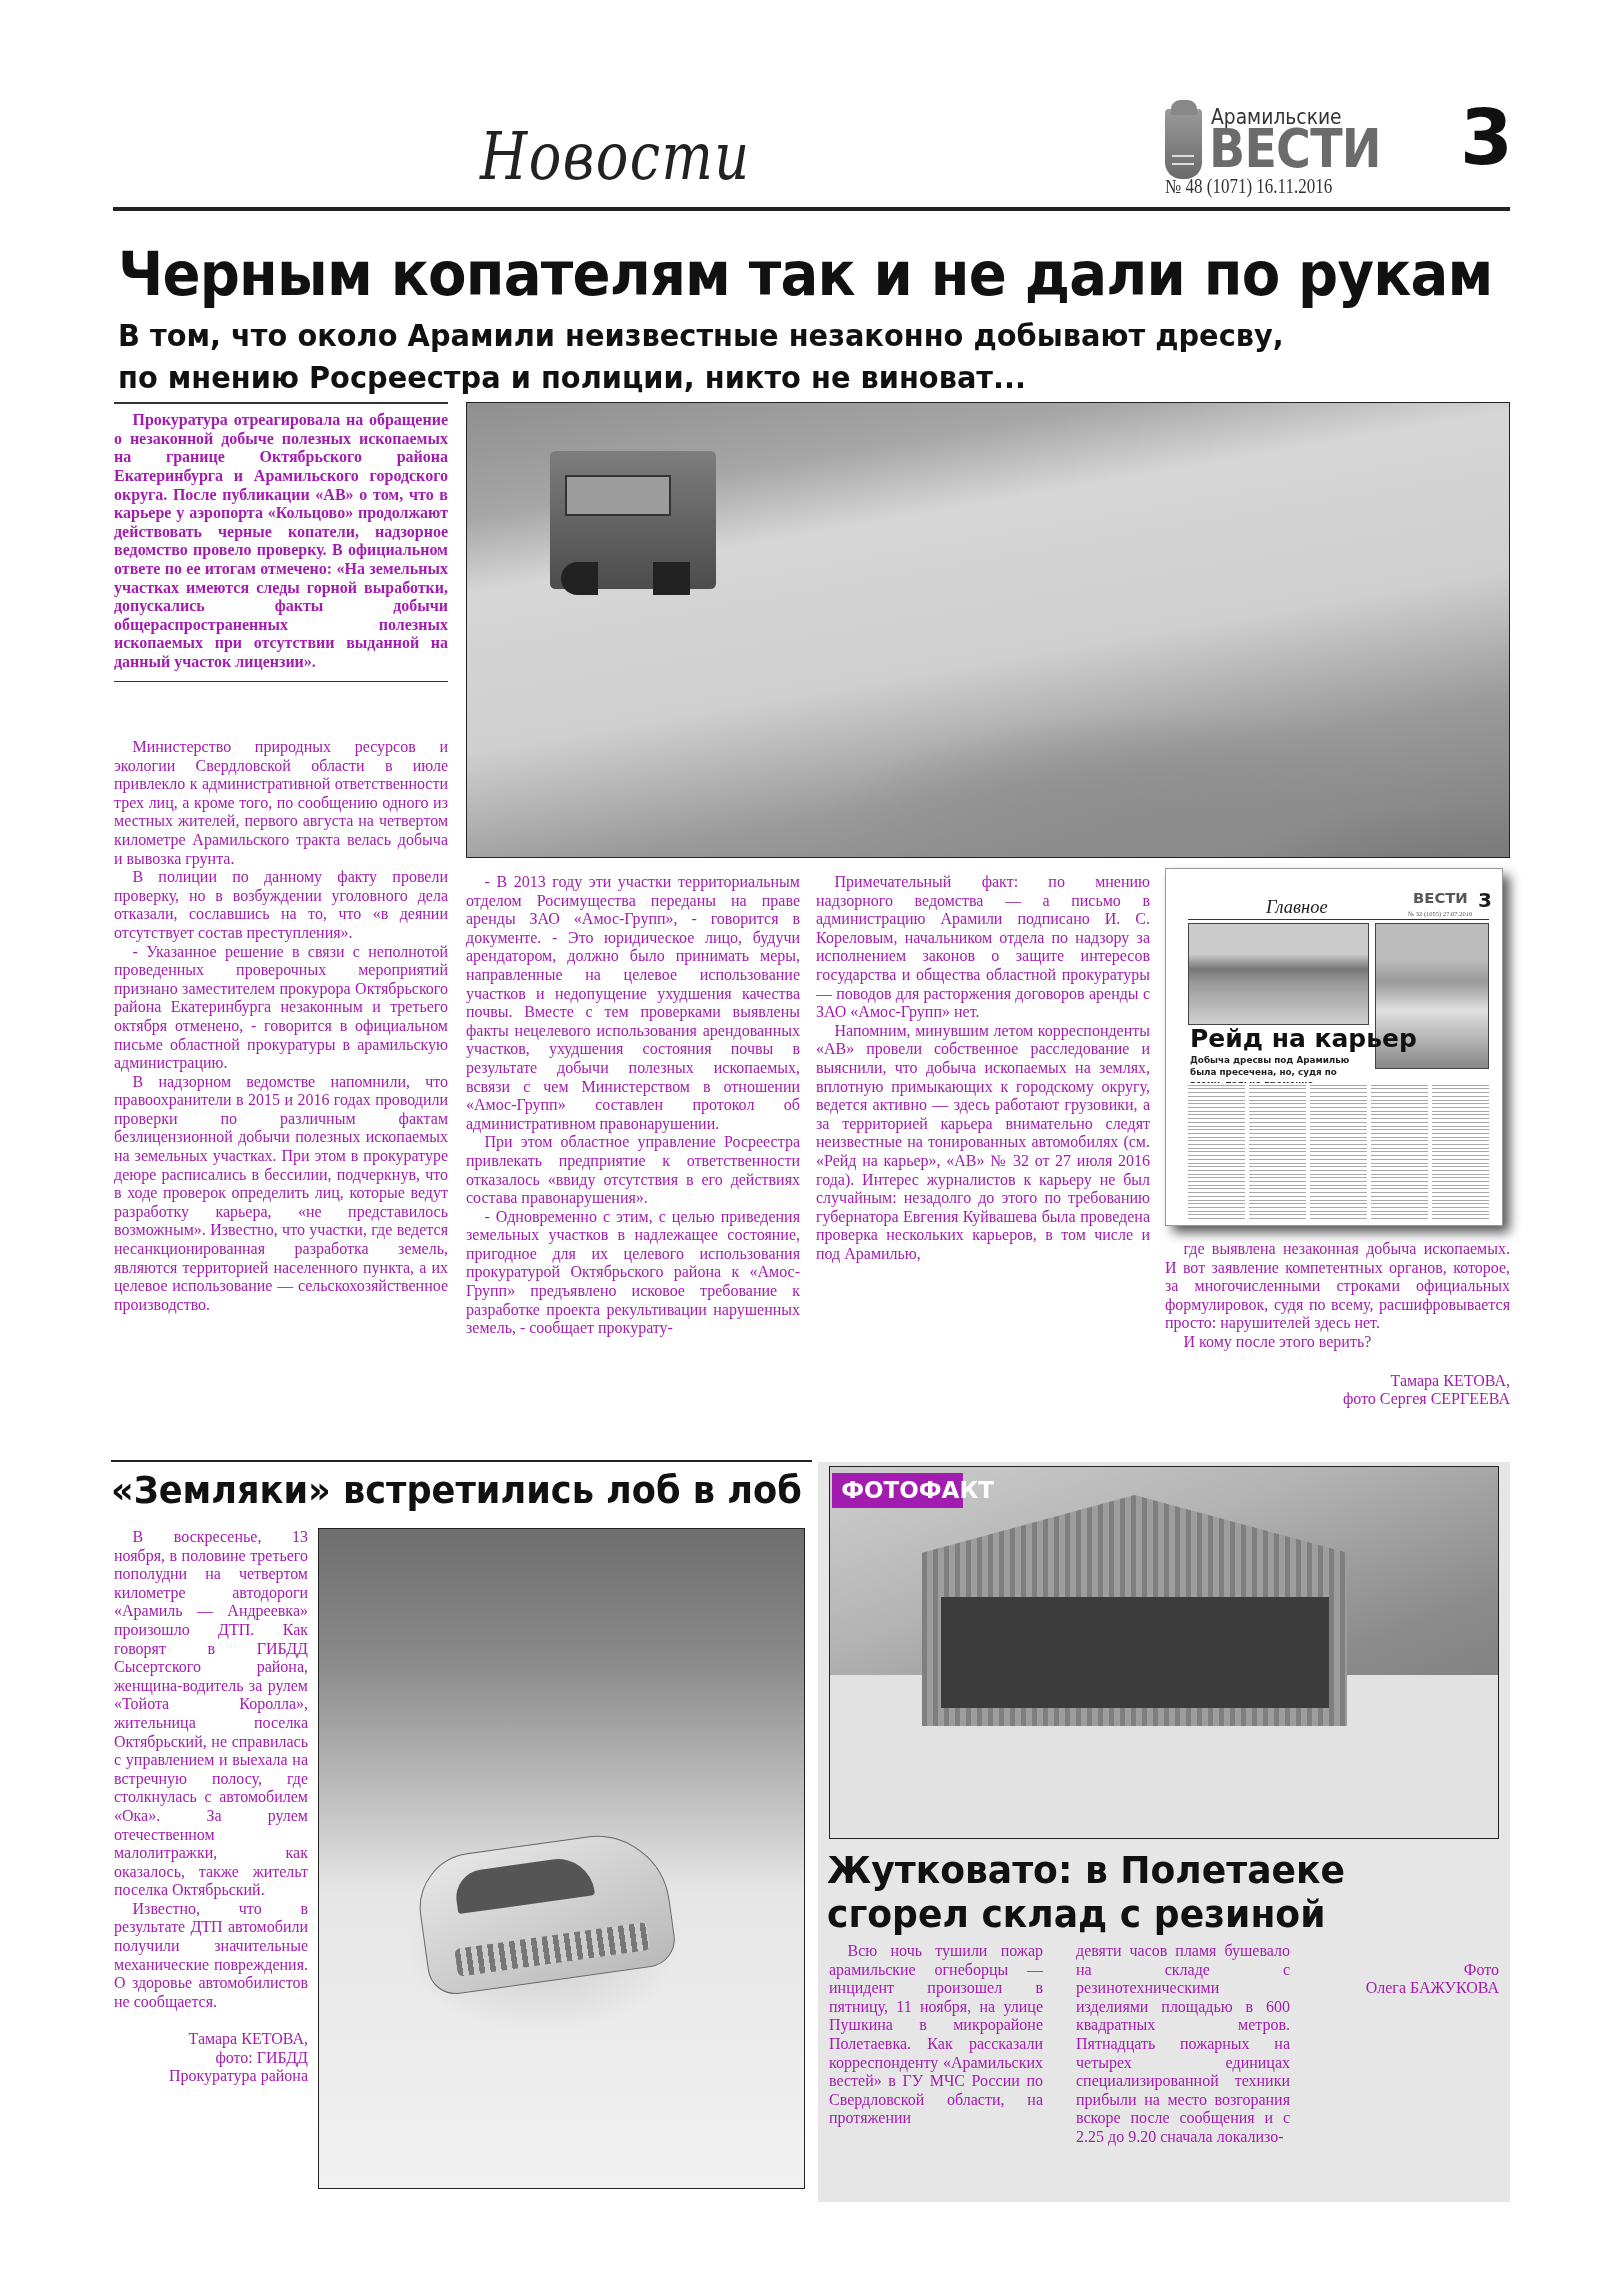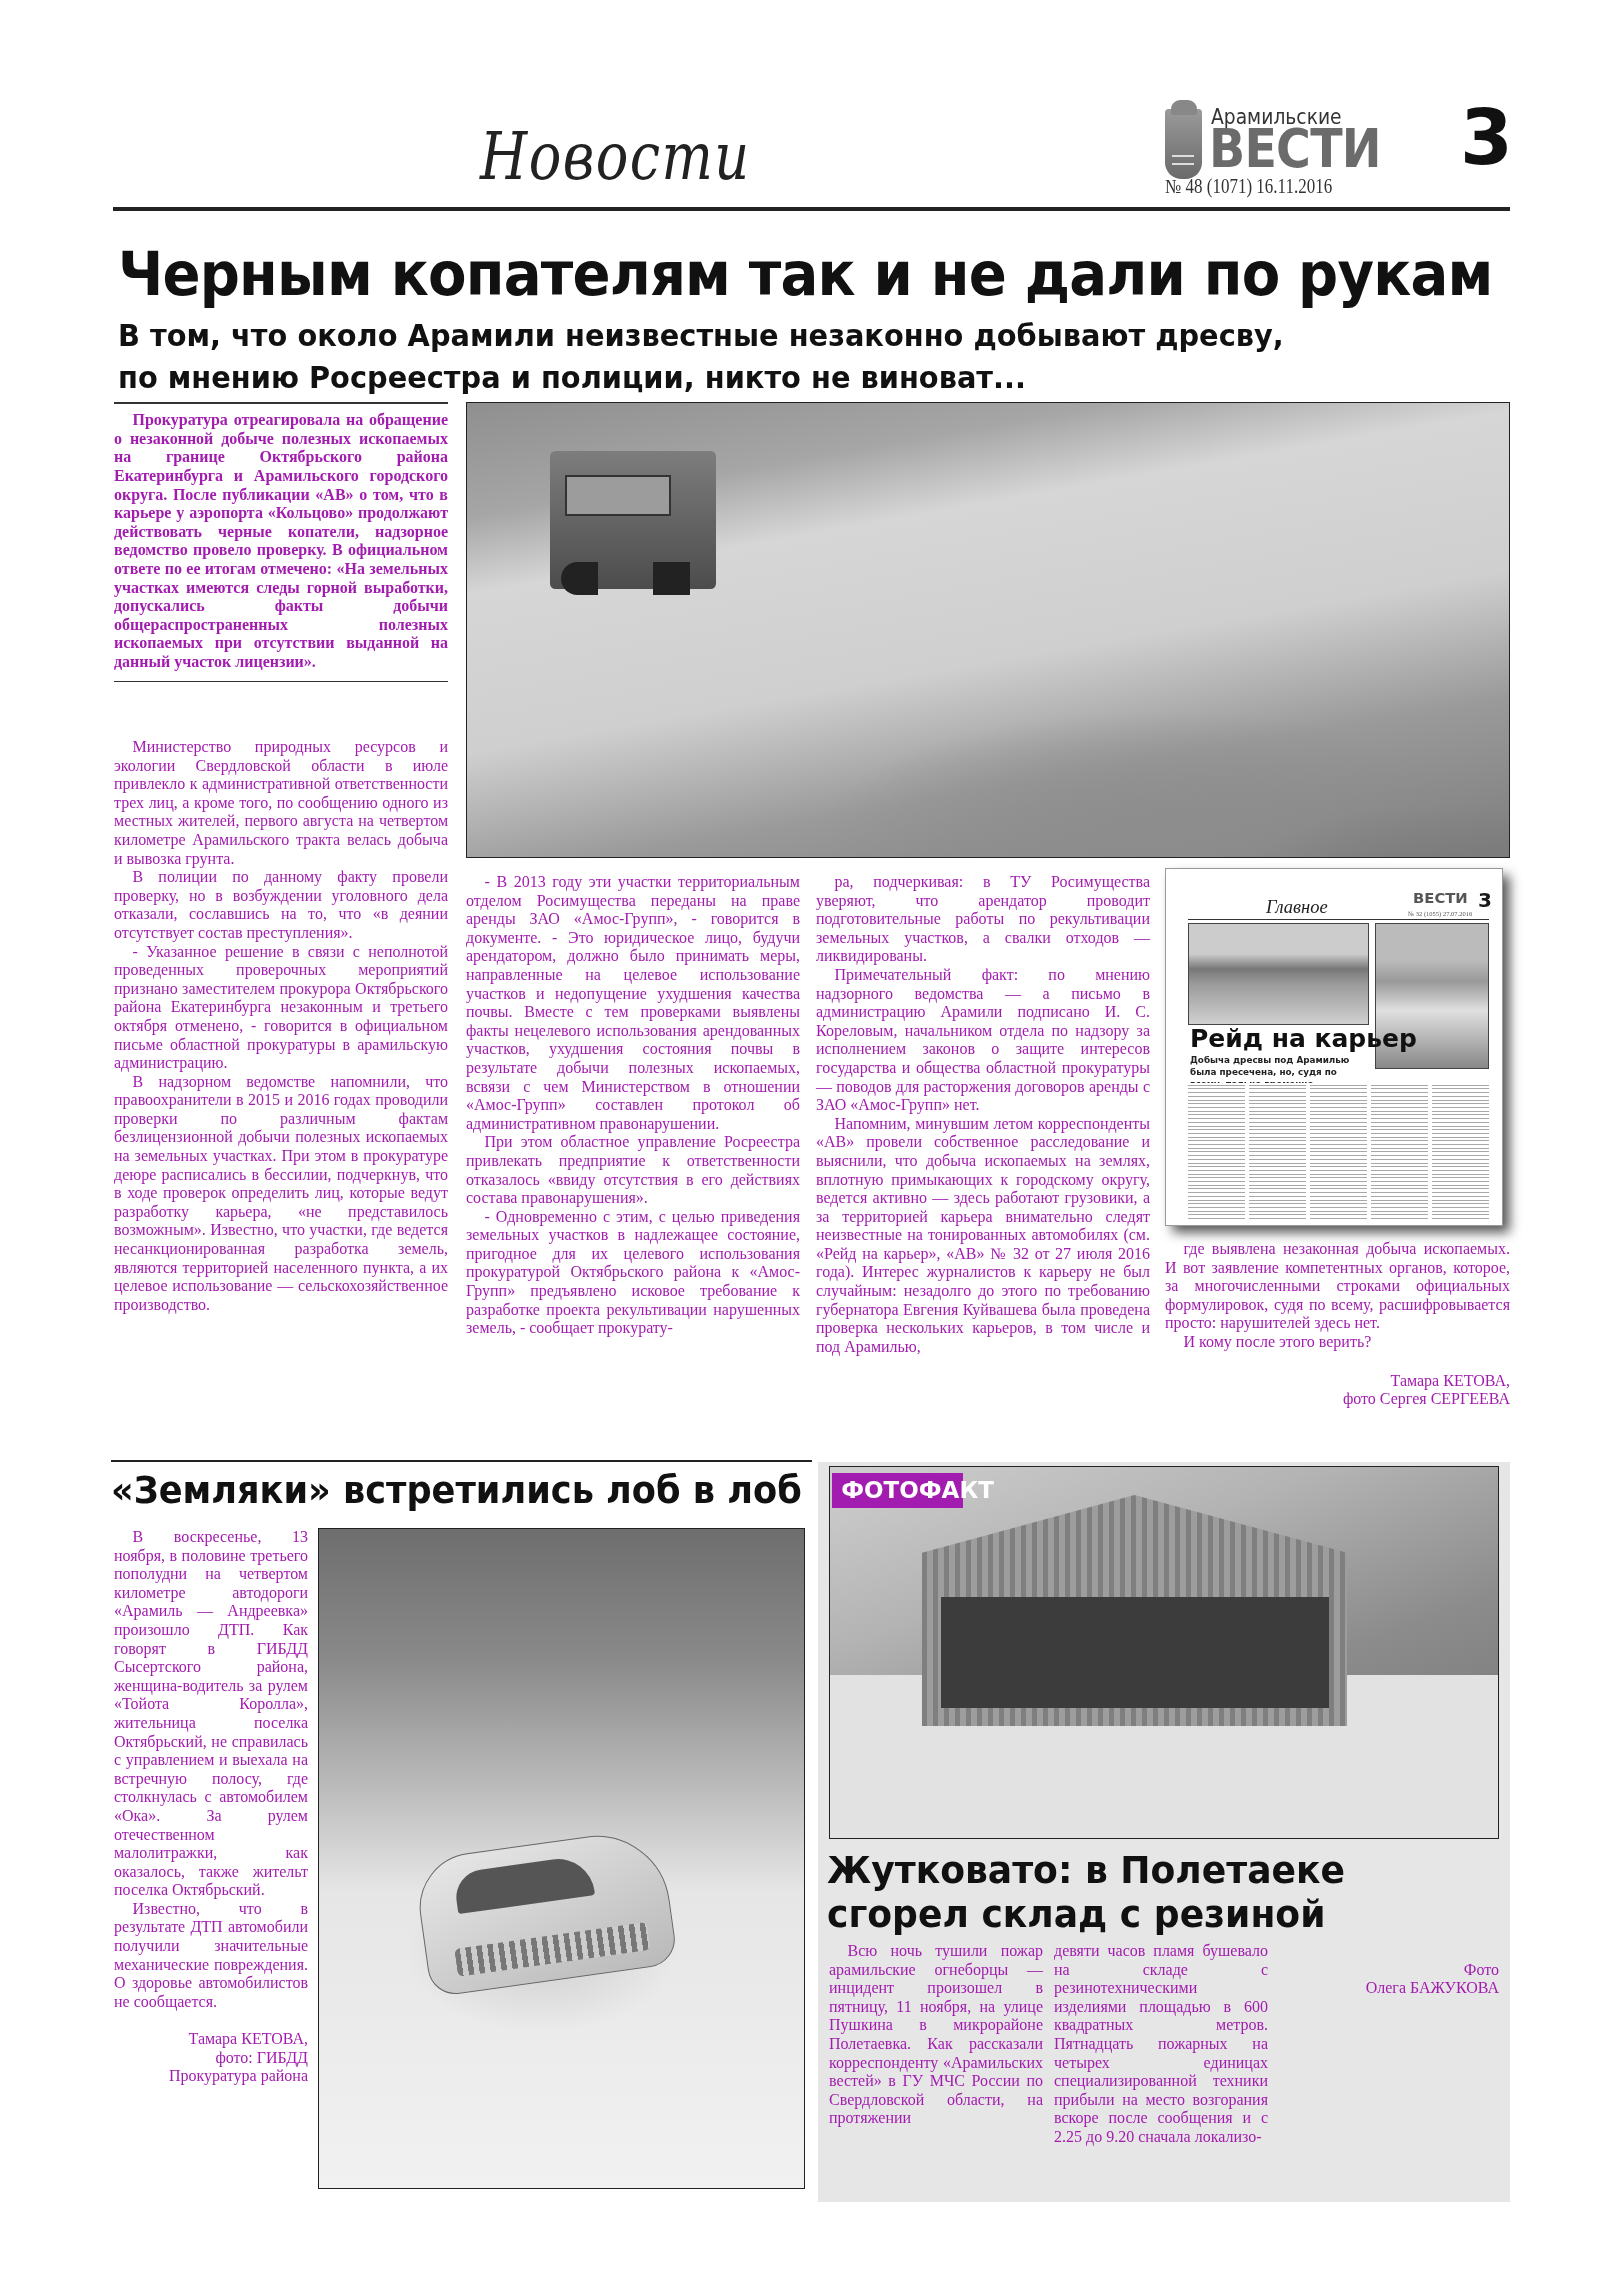--- a/index.html
+++ b/index.html
@@ -79,21 +79,21 @@
   .fact-bg { left: 818px; top: 1462px; width: 692px; height: 740px; background: #e6e6e6; }
   .photo-fire { left: 829px; top: 1466px; width: 670px; height: 373px;
     background:
       linear-gradient(180deg, transparent 0 56%, #e2e2e2 56% 100%),
       linear-gradient(160deg, #cfcfcf 0%, #b3b3b3 30%, #8c8c8c 60%, #707070 100%); }
   .shed { position: absolute; left: 92px; top: 28px; width: 425px; height: 231px; background: repeating-linear-gradient(90deg, #7f7f7f 0 5.5px, #9d9d9d 5.5px 11px); clip-path: polygon(0 25%, 50% 0, 100% 25%, 100% 100%, 0 100%); }
   .shed::after { content: ""; position: absolute; left: 18.5px; top: 102px; width: 388px; height: 111px; background: #3c3c3c; }
   .fact-tag { left: 832px; top: 1473px; width: 131px; height: 35px; background: #a21caf; color: #fff; font-family: "DejaVu Sans", sans-serif; font-weight: bold; font-size: 23px; line-height: 35px; padding-left: 9.2px; }
   .h-fire { left: 827px; top: 1848px; width: 674px; font-family: "DejaVu Sans", sans-serif; font-weight: bold; font-size: 38px; line-height: 44px; color: #111; transform: scaleX(0.95); transform-origin: left top; }
   .col-f1 { left: 829px; top: 1942px; width: 214px; }
-  .col-f2 { left: 1054px; top: 1942px; width: 214px; }
+  .col-f2 { left: 1076px; top: 1942px; width: 214px; }
   .col-f3 { left: 1279px; top: 1942px; width: 220px; }
 </style>
 </head>
 <body>
 
 <div class="abs section-title">Новости</div>
 <div class="abs logo">
   <div class="crest"></div>
   <div class="logo-top">Арамильские</div>
   <div class="logo-main">ВЕСТИ</div>
@@ -125,21 +125,20 @@
   <p>В надзорном ведомстве напомнили, что правоохранители в 2015 и 2016 годах проводили проверки по различным фактам безлицензионной добычи полезных ископаемых на земельных участках. При этом в прокуратуре деюре расписались в бессилии, подчеркнув, что в ходе проверок определить лиц, которые ведут разработку карьера, «не представилось возможным». Известно, что участки, где ведется несанкционированная разработка земель, являются территорией населенного пункта, а их целевое использование — сельскохозяйственное производство.</p>
 </div>
 
 <div class="abs col2 txt">
   <p>- В 2013 году эти участки территориальным отделом Росимущества переданы на праве аренды ЗАО «Амос-Групп», - говорится в документе. - Это юридическое лицо, будучи арендатором, должно было принимать меры, направленные на целевое использование участков и недопущение ухудшения качества почвы. Вместе с тем проверками выявлены факты нецелевого использования арендованных участков, ухудшения состояния почвы в результате добычи полезных ископаемых, всвязи с чем Министерством в отношении «Амос-Групп» составлен протокол об административном правонарушении.</p>
   <p>При этом областное управление Росреестра привлекать предприятие к ответственности отказалось «ввиду отсутствия в его действиях состава правонарушения».</p>
   <p>- Одновременно с этим, с целью приведения земельных участков в надлежащее состояние, пригодное для их целевого использования прокуратурой Октябрьского района к «Амос-Групп» предъявлено исковое требование к разработке проекта рекультивации нарушенных земель, - сообщает прокурату-</p>
 </div>
 
 <div class="abs col3 txt">
-  <p>ра, подчеркивая: в ТУ Росимущества уверяют, что арендатор проводит подготовительные работы по рекультивации земельных участков, а свалки отходов — ликвидированы.</p>
   <p>Примечательный факт: по мнению надзорного ведомства — а письмо в администрацию Арамили подписано И. С. Кореловым, начальником отдела по надзору за исполнением законов о защите интересов государства и общества областной прокуратуры — поводов для расторжения договоров аренды с ЗАО «Амос-Групп» нет.</p>
   <p>Напомним, минувшим летом корреспонденты «АВ» провели собственное расследование и выяснили, что добыча ископаемых на землях, вплотную примыкающих к городскому округу, ведется активно — здесь работают грузовики, а за территорией карьера внимательно следят неизвестные на тонированных автомобилях (см. «Рейд на карьер», «АВ» № 32 от 27 июля 2016 года). Интерес журналистов к карьеру не был случайным: незадолго до этого по требованию губернатора Евгения Куйвашева была проведена проверка нескольких карьеров, в том числе и под Арамилью,</p>
 </div>
 
 <div class="abs clip">
   <div class="clip-sec">Главное</div>
   <div class="clip-logo">ВЕСТИ</div>
   <div class="clip-num">3</div>
   <div class="clip-issue">№ 32 (1055) 27.07.2016</div>
   <div class="clip-rule"></div>

